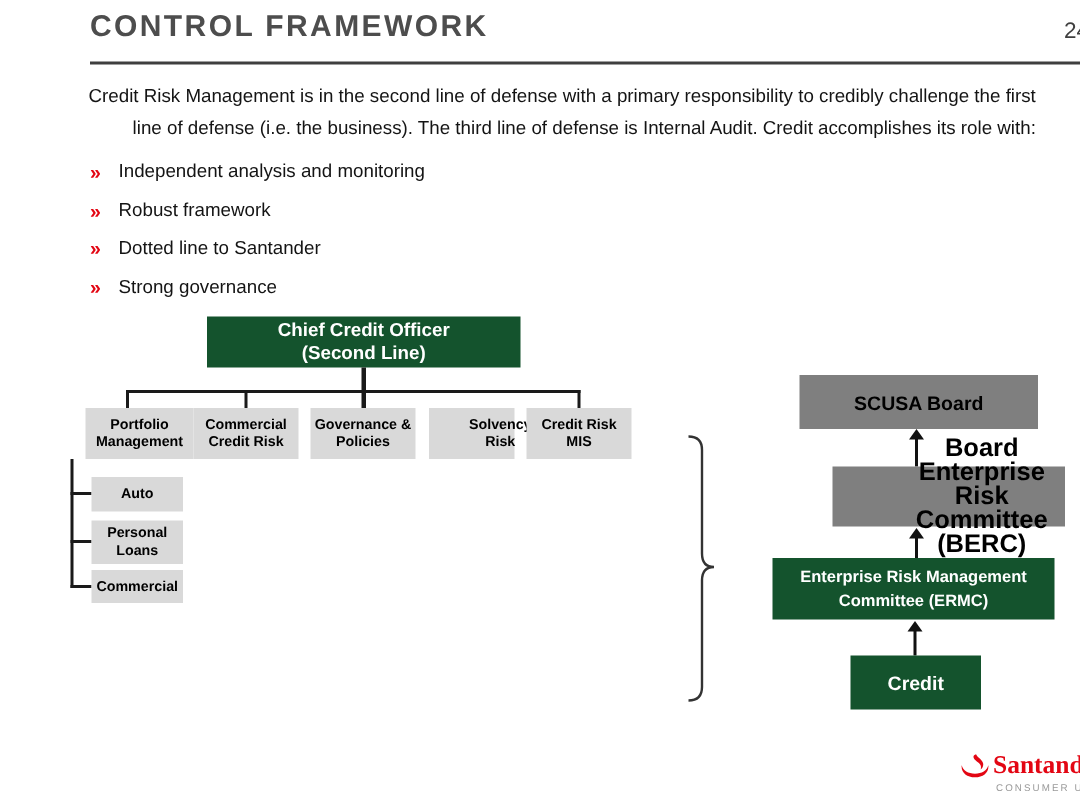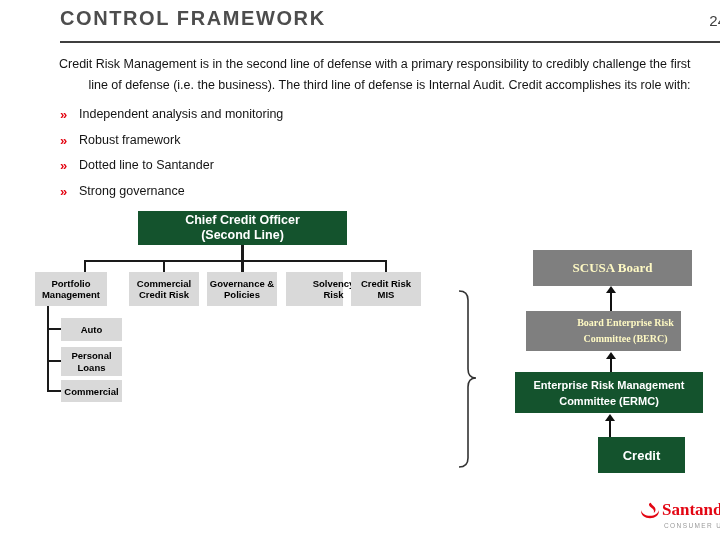--- a/index.html
+++ b/index.html
@@ -30,21 +30,21 @@
   .bullet-item { display:flex; margin-bottom:4.5px; line-height:21px; }
   .bullet-marker { width:19px; color:#e30613; font-weight:bold; font-size:13px; }
   .bullet-text { font-size:12.5px; color:#141414; }
   
   .box {
     position:absolute; display:flex; align-items:center; justify-content:center;
     text-align:center; font-weight:bold; box-sizing:border-box; padding:1px 2px;
   }
   .box-red   { background:#14532d; color:#ffffff; }
   .box-lgray { background:#d9d9d9; color:#000000; }
-  .box-mgray { background:#7f7f7f; color:#fef9c3;font-family:Liberation Serif, serif; }
+  .box-mgray { background:#7f7f7f; color:#000000; }
   
   .cline { position:absolute; background:#1a1a1a; }
   
   .arrow-up { position:absolute; width:12px; }
   .arrow-up .shaft { position:absolute; left:5px; top:6px; bottom:0; width:2px; background:#111; }
   .arrow-up .head {
     position:absolute; left:1px; top:0; width:0; height:0;
     border-left:5px solid transparent; border-right:5px solid transparent;
     border-bottom:7px solid #111;
   }
@@ -100,21 +100,21 @@
       <div>(Second Line)</div>
     </div>
   </div>
 
   <div class="cline" style="left:211px; top:245px; width:3px; height:27px;"></div>
   <div class="cline" style="left:54px;  top:260px; width:303px; height:2px;"></div>
   <div class="cline" style="left:54px;  top:260px; width:2px; height:12px;"></div>
   <div class="cline" style="left:133px; top:260px; width:2px; height:12px;"></div>
   <div class="cline" style="left:355px; top:260px; width:2px; height:12px;"></div>
 
-  <div class="box box-lgray" style="left:5px;  top:272px; width:72px; height:34px; font-size:9.5px; line-height:11.5px;">Portfolio Management</div>
+  <div class="box box-lgray" style="left:27px;  top:272px; width:72px; height:34px; font-size:9.5px; line-height:11.5px;">Portfolio Management</div>
   <div class="box box-lgray" style="left:99px;  top:272px; width:70px; height:34px; font-size:9.5px; line-height:11.5px;">Commercial Credit Risk</div>
   <div class="box box-lgray" style="left:177px; top:272px; width:70px; height:34px; font-size:9.5px; line-height:11.5px;">Governance &amp; Policies</div>
   <div class="box box-lgray" style="left:256px; top:272px; width:57px; height:34px; font-size:9.5px; line-height:11.5px;padding-left:40px;">Solvency Risk</div>
   <div class="box box-lgray" style="left:321px; top:272px; width:70px; height:34px; font-size:9.5px; line-height:11.5px;">Credit Risk MIS</div>
 
   <div class="cline" style="left:17px; top:306px; width:2px; height:86px;"></div>
   <div class="cline" style="left:17px; top:328px; width:14px; height:2px;"></div>
   <div class="cline" style="left:17px; top:360px; width:14px; height:2px;"></div>
   <div class="cline" style="left:17px; top:390px; width:14px; height:2px;"></div>
 
@@ -126,35 +126,35 @@
     <path d="M5 2 Q14 2 14 11 L14 80 Q14 89 22 89 Q14 89 14 98 L14 169 Q14 178 5 178" fill="none" stroke="#333333" stroke-width="1.6"></path>
   </svg>
 
   <div class="box box-mgray" style="left:503px; top:250px; width:159px; height:36px; font-size:13px;">SCUSA Board</div>
 
   <div class="arrow-up" style="left:575px; top:286px; height:25px;">
     <div class="head"></div>
     <div class="shaft"></div>
   </div>
 
-  <div class="box box-mgray" style="left:496px; top:311px; width:155px; height:40px; font-size:10px; line-height:16px;padding-left:46px;">Board Enterprise Risk Committee (BERC)</div>
+  <div class="box box-mgray" style="left:525px; top:311px; width:155px; height:40px; font-size:17px; line-height:16px;padding-left:46px;">Board Enterprise Risk Committee (BERC)</div>
 
   <div class="arrow-up" style="left:575px; top:352px; height:20px;">
     <div class="head"></div>
     <div class="shaft"></div>
   </div>
 
   <div class="box box-red" style="left:485px; top:372px; width:188px; height:41px; font-size:11px; line-height:16px;">Enterprise Risk Management Committee (ERMC)</div>
 
   <div class="arrow-up" style="left:574px; top:414px; height:23px;">
     <div class="head"></div>
     <div class="shaft"></div>
   </div>
 
-  <div class="box box-red" style="left:568px; top:437px; width:87px; height:36px; font-size:13px;">Credit</div>
+  <div class="box box-red" style="left:537px; top:437px; width:87px; height:36px; font-size:13px;">Credit</div>
 
   <svg class="flame" width="22" height="18" viewBox="0 0 32 26">
     <path d="M17 1 C18.5 4.5 24 6.5 24 11 C24 13.5 22.5 15 21.5 15.8 C21.7 15 21.8 14.2 21.8 13.5 C21.8 9 14.5 7.5 14.5 3.5 C14.5 2.5 15.5 1.5 17 1 Z" fill="#e30613"></path>
     <path d="M3 13 C3 19.5 8.5 23.5 16 23.5 C23.5 23.5 29 19.5 29 13 C29 12.6 29 12.2 28.9 11.8 C27.8 16.8 22.5 20 16 20 C9.5 20 4.2 16.8 3.1 11.8 C3 12.2 3 12.6 3 13 Z" fill="#e30613"></path>
   </svg>
   <div class="brand">Santander</div>
   <div class="division">CONSUMER USA</div>
 
 </div>
 

